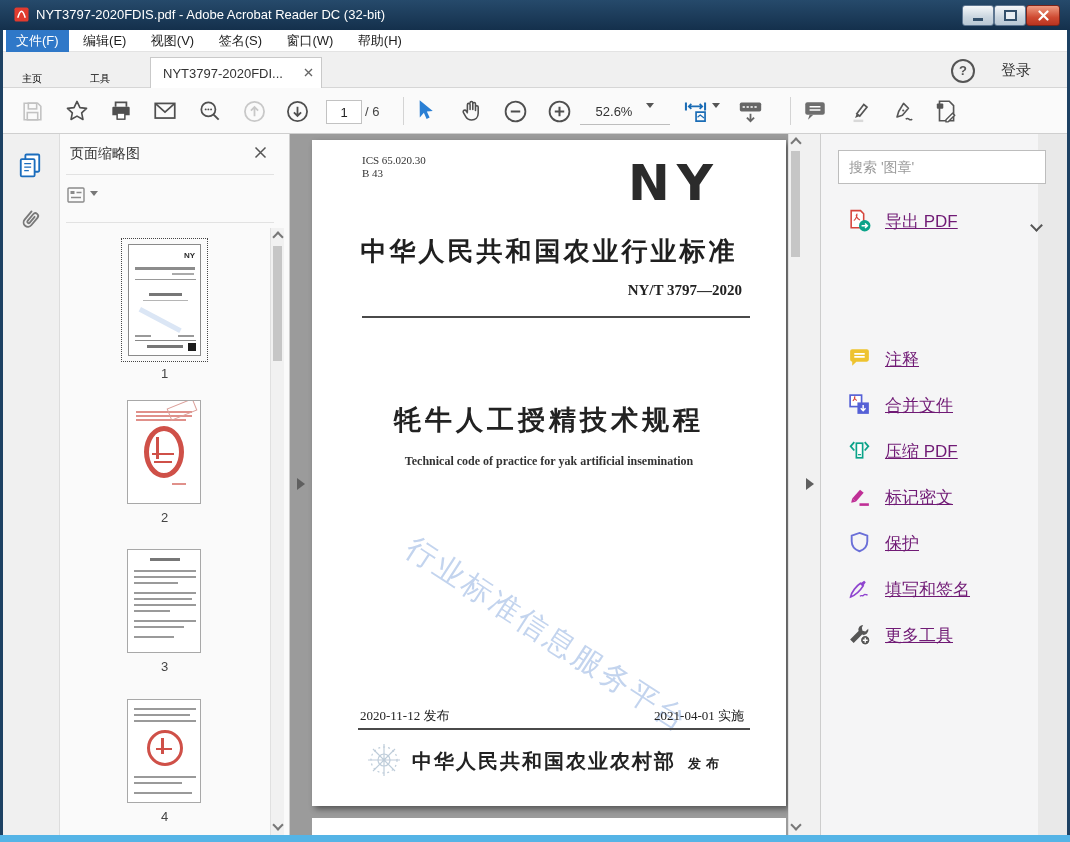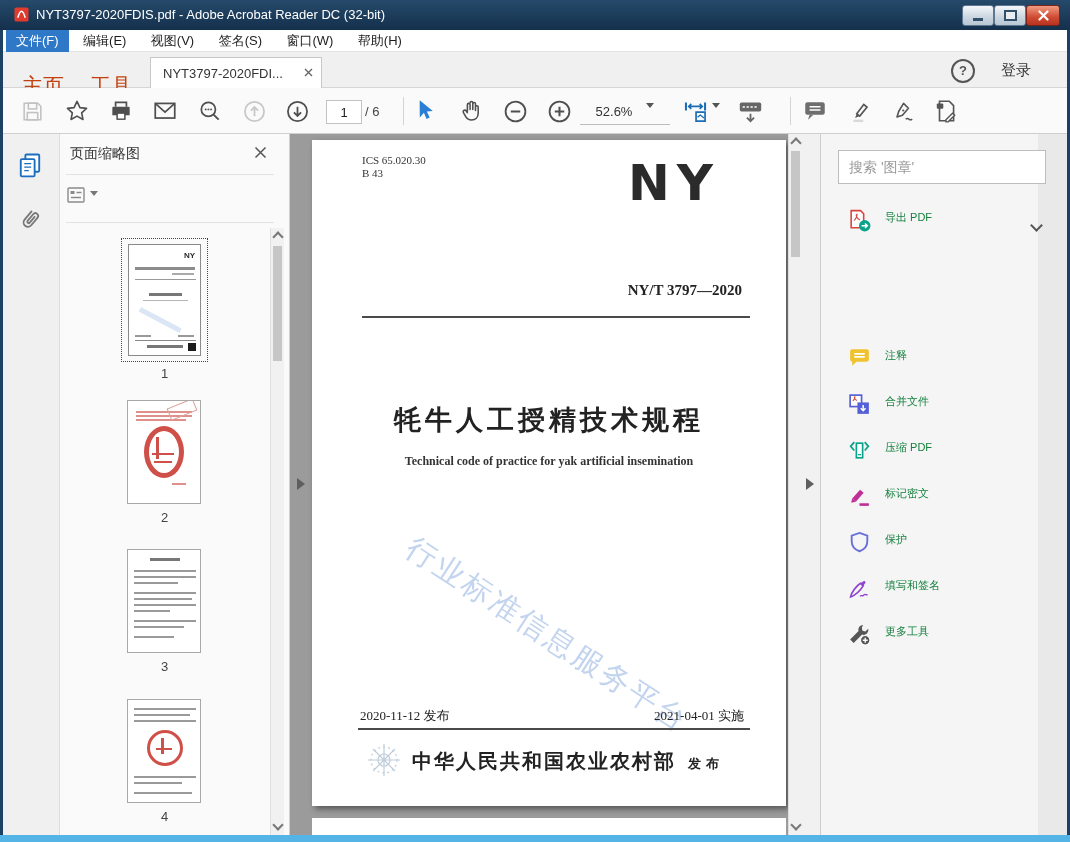--- a/index.html
+++ b/index.html
@@ -26,21 +26,21 @@
   .frame-bottom{left:0;top:835px;width:1070px;height:7px;background:#55b4e6;z-index:50;}
 
   
   .menubar{left:0;top:30px;width:1070px;height:22px;background:#ffffff;border-bottom:1px solid #e3e3e3;
     padding-left:6px;box-sizing:border-box;white-space:nowrap;}
   .menu-item{display:inline-block;padding:3px 10px;font-size:13px;color:#1c1c1c;line-height:16px;}
   .menu-item.active{background:#2f78c8;color:#fff;}
 
   
   .tabbar{left:0;top:52px;width:1070px;height:36px;background:#f0f0f0;border-bottom:1px solid #d6d6d6;box-sizing:border-box;}
-  .tab-plain{position:absolute;top:20px;font-size:21px;color:#c2410c;}
+  .tab-plain{position:absolute;top:20px;font-size:10px;color:#000000;}
   .doc-tab{position:absolute;left:150px;top:5px;width:172px;height:31px;background:#fff;
     border:1px solid #c9c9c9;border-bottom:none;box-sizing:border-box;}
   .doc-tab-label{position:absolute;left:12px;top:8px;font-size:13px;color:#333;white-space:nowrap;}
   .doc-tab-close{position:absolute;right:8px;top:10px;}
   .help-circle{position:absolute;left:951px;top:7px;width:20px;height:20px;border:2px solid #555;border-radius:50%;
     font-size:13px;font-weight:bold;color:#555;text-align:center;line-height:19px;}
   .login-label{position:absolute;left:1001px;top:9px;font-size:15px;color:#333;}
 
   
   .toolbar{left:0;top:88px;width:1070px;height:46px;background:#fafafa;border-bottom:1px solid #cfcfcf;box-sizing:border-box;}
@@ -115,21 +115,21 @@
   .collapse-left{position:absolute;left:297px;top:344px;z-index:5;}
   .collapse-right{position:absolute;left:806px;top:344px;z-index:5;}
 
   
   .rightpanel{left:820px;top:0;width:218px;height:701px;background:#f5f5f6;border-left:1px solid #cdcdcd;box-sizing:border-box;}
   .search-box{position:absolute;left:17px;top:16px;width:208px;height:34px;border:1px solid #bdbdbd;background:#fff;
     box-sizing:border-box;font-size:14px;padding:0 10px;color:#333;font-family:"Liberation Sans",sans-serif;}
   .search-box::placeholder{color:#9a9a9a;}
   .tool-row{position:absolute;left:0;width:250px;height:46px;}
   .tool-icon{position:absolute;left:26px;top:10px;}
-  .tool-label{position:absolute;left:64px;top:12px;font-size:11px;color:#15803d;}
+  .tool-label{position:absolute;left:64px;top:12px;font-size:17px;color:#701a75;text-decoration:underline;}
   .tool-chev{position:absolute;right:30px;top:18px;}
   .tool-chev .chev{width:7px;height:7px;border-color:#555;}
 </style>
 </head>
 <body>
 
 <div class="abs titlebar">
   <span class="abs pdf-app-icon">
     <svg width="15" height="15" viewBox="0 0 16 16">
         <rect x=".5" y=".5" width="15" height="15" rx="2" fill="#e13b2f"></rect>
@@ -399,20 +399,21 @@
     </div>
   </div>
 
   <div class="abs docarea">
     <div class="page">
       <div class="doc-ics serif">
         <div>ICS 65.020.30</div>
         <div>B 43</div>
       </div>
       <div class="doc-ny">NY</div>
+      <div class="doc-heading serif">中华人民共和国农业行业标准</div>
       <div class="doc-stdnum serif">NY/T 3797—2020</div>
       <div class="doc-hline"></div>
       <div class="doc-title-cn serif">牦牛人工授精技术规程</div>
       <div class="doc-title-en serif">Technical code of practice for yak artificial insemination</div>
       <div class="doc-watermark">行业标准信息服务平台</div>
       <div class="doc-issue serif">2020-11-12 发布</div>
       <div class="doc-impl serif">2021-04-01 实施</div>
       <div class="doc-dateline"></div>
       <span class="doc-emblem">
         <svg width="40" height="40" viewBox="0 0 40 40">

